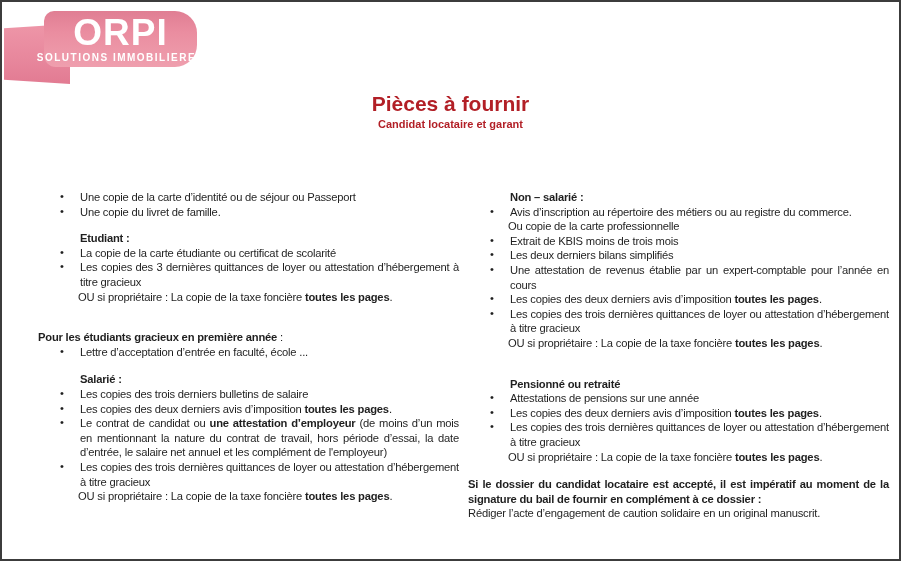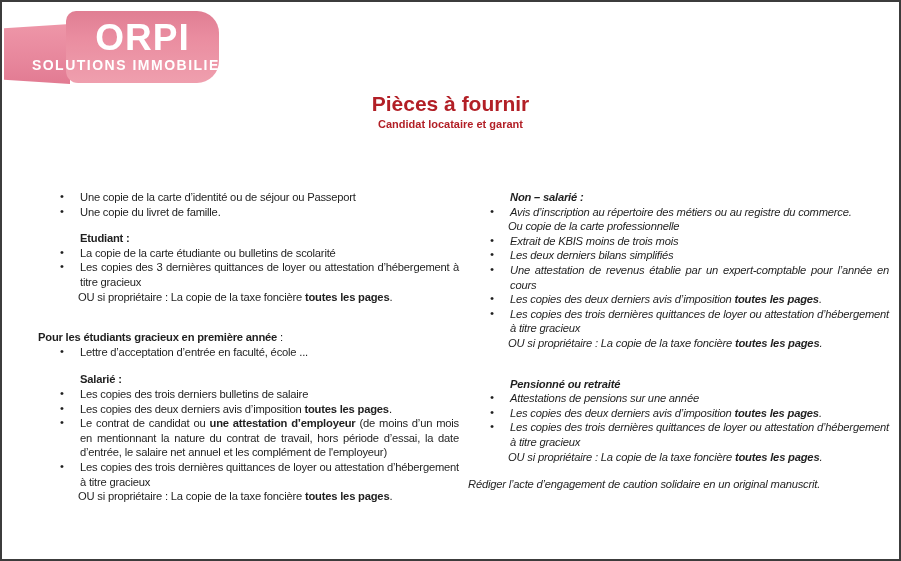--- a/index.html
+++ b/index.html
@@ -23,46 +23,46 @@
   }
 
   
   .logo{position:absolute;left:2px;top:6px;width:206px;height:86px;}
   .logo-tail{
     position:absolute;left:0;top:16px;width:66px;height:60px;
     background:linear-gradient(180deg,#ee96a8 0%,#e6849a 70%,#e27b92 100%);
     clip-path:polygon(0 7%,100% 0,100% 100%,0 93%);
   }
   .logo-banner{
-    position:absolute;left:62px;top:3px;width:153px;height:72px;
+    position:absolute;left:40px;top:3px;width:153px;height:56px;
     background:linear-gradient(180deg,var(--pink-dark) 0%,var(--pink) 38%,#ef9fae 100%);
     border-radius:10px 22px 22px 12px;
     display:flex;flex-direction:column;align-items:center;justify-content:center;
   }
   .logo-brand{
     color:#fff;font-weight:bold;font-size:37px;line-height:37px;letter-spacing:1px;
     margin-top:-2px;
   }
   .logo-tagline{
-    color:#fff;font-weight:bold;font-size:14px;letter-spacing:1.5px;margin-top:1px;
+    color:#fff;font-weight:bold;font-size:10px;letter-spacing:1.5px;margin-top:1px;
     white-space:nowrap;
   }
 
   
   .doc-header{position:absolute;top:88px;left:0;width:100%;text-align:center;color:var(--accent);}
   .doc-title{font-size:21px;font-weight:bold;line-height:27px;}
   .doc-sub{font-size:11px;font-weight:bold;line-height:14.5px;}
 
   
   .col{
     position:absolute;top:188px;width:421px;
     font-size:11.2px;line-height:14.6px;letter-spacing:-0.2px;
   }
   .col-left{left:36px;}
-  .col-right{left:466px;font-style:italic;}
+  .col-right{left:466px;}
 
   .blk-b{position:relative;padding-left:42px;text-align:justify;}
   .blk-b .bullet{position:absolute;left:22px;top:-1px;}
   .blk-h,.blk-hm{}
   .blk-h{padding-left:42px;}
   .blk-c{padding-left:40px;}
   .blk-p{}
   .blk-pb{text-align:justify;}
   .bd{font-weight:bold;}
   .gap{width:100%;}
@@ -81,21 +81,21 @@
 <div class="doc-header">
   <div class="doc-title">Pièces à fournir</div>
   <div class="doc-sub">Candidat locataire et garant</div>
 </div>
 
 <div class="col col-left">
     <div class="blk-b"><span class="bullet">•</span><span>Une copie de la carte d’identité ou de séjour ou Passeport</span></div>
     <div class="blk-b"><span class="bullet">•</span><span>Une copie du livret de famille.</span></div>
     <div class="gap" style="height: 12px;"></div>
     <div class="blk-h"><span class="bd">Etudiant :</span></div>
-    <div class="blk-b"><span class="bullet">•</span><span>La copie de la carte étudiante ou bulletins de scolarité</span></div>
+    <div class="blk-b"><span class="bullet">•</span><span>La copie de la carte étudiante ou certificat de scolarité</span></div>
     <div class="blk-b"><span class="bullet">•</span><span>Les copies des 3 dernières quittances de loyer ou attestation d’hébergement à titre gracieux</span></div>
     <div class="blk-c"><span>OU si propriétaire : La copie de la taxe foncière </span><span class="bd">toutes les pages</span><span>.</span></div>
     <div class="gap" style="height: 26px;"></div>
     <div class="blk-hm"><span class="bd">Pour les étudiants gracieux en première année</span><span> :</span></div>
     <div class="blk-b"><span class="bullet">•</span><span>Lettre d’acceptation d’entrée en faculté, école ...</span></div>
     <div class="gap" style="height: 13px;"></div>
     <div class="blk-h"><span class="bd">Salarié :</span></div>
     <div class="blk-b"><span class="bullet">•</span><span>Les copies des trois derniers bulletins de salaire</span></div>
     <div class="blk-b"><span class="bullet">•</span><span>Les copies des deux derniers avis d’imposition </span><span class="bd">toutes les pages</span><span>.</span></div>
     <div class="blk-b"><span class="bullet">•</span><span>Le contrat de candidat ou </span><span class="bd">une attestation d’employeur</span><span> (de moins d’un mois en mentionnant la nature du contrat de travail, hors période d’essai, la date d’entrée, le salaire net annuel et les complément de l'employeur)</span></div>
@@ -112,14 +112,15 @@
     <div class="blk-b"><span class="bullet">•</span><span>Les copies des deux derniers avis d’imposition </span><span class="bd">toutes les pages</span><span>.</span></div>
     <div class="blk-b"><span class="bullet">•</span><span>Les copies des trois dernières quittances de loyer ou attestation d’hébergement à titre gracieux</span></div>
     <div class="blk-c"><span>OU si propriétaire : La copie de la taxe foncière </span><span class="bd">toutes les pages</span><span>.</span></div>
     <div class="gap" style="height: 26px;"></div>
     <div class="blk-h"><span class="bd">Pensionné ou retraité</span></div>
     <div class="blk-b"><span class="bullet">•</span><span>Attestations de pensions sur une année</span></div>
     <div class="blk-b"><span class="bullet">•</span><span>Les copies des deux derniers avis d’imposition </span><span class="bd">toutes les pages</span><span>.</span></div>
     <div class="blk-b"><span class="bullet">•</span><span>Les copies des trois dernières quittances de loyer ou attestation d’hébergement à titre gracieux</span></div>
     <div class="blk-c"><span>OU si propriétaire : La copie de la taxe foncière </span><span class="bd">toutes les pages</span><span>.</span></div>
     <div class="gap" style="height: 13px;"></div>
+    <div class="blk-pb"><span class="bd">Si le dossier du candidat locataire est accepté, il est impératif au moment de la signature du bail de fournir en complément à ce dossier :</span></div>
     <div class="blk-p"><span>Rédiger l’acte d’engagement de caution solidaire en un original manuscrit.</span></div>
   </div>
 
 </body></html>

